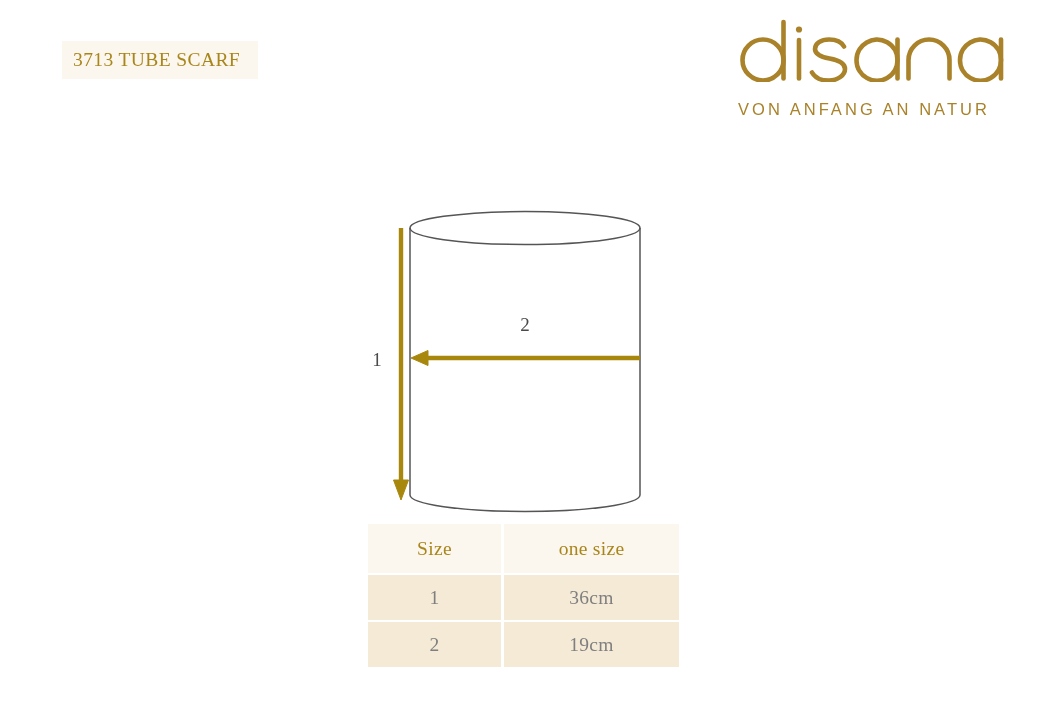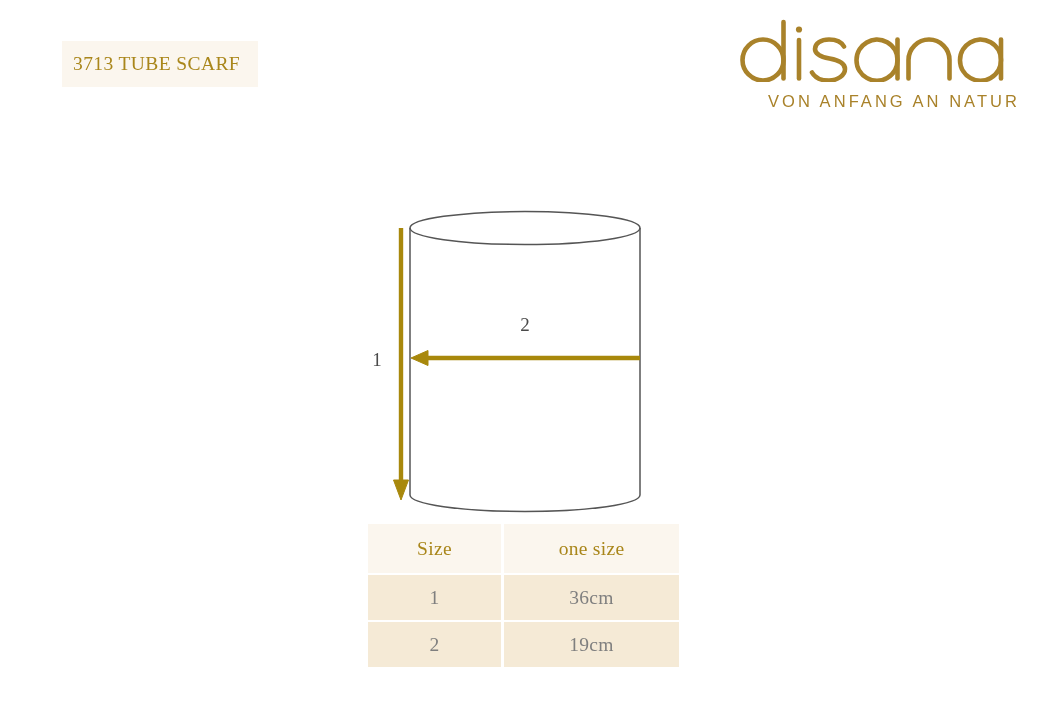--- a/index.html
+++ b/index.html
@@ -14,21 +14,21 @@
     overflow: hidden;
     position: relative;
   }
 
   
   #product-title-badge {
     position: absolute;
     left: 62px;
     top: 41px;
     width: 196px;
-    height: 46px;
+    height: 38px;
     background: #fbf6ee;
     display: flex;
     align-items: center;
   }
   #product-title-text {
     padding-left: 11px;
     font-family: "Liberation Serif", serif;
     font-size: 19.5px;
     letter-spacing: 0.4px;
     color: #a9861a;
@@ -43,27 +43,27 @@
     width: 285px;
     text-align: center;
   }
   #brand-wordmark {
     display: block;
     width: 100%;
     height: 66px;
   }
   #brand-tagline {
     display: block;
-    margin-top: 10px;
+    margin-top: 18px;
     font-family: "Liberation Sans", sans-serif;
     font-size: 16.5px;
     letter-spacing: 3.05px;
     color: #a9822a;
     white-space: nowrap;
-    text-align: right;
+    text-align: left;
     padding-left: 3px;
   }
 
   
   #garment-diagram {
     position: absolute;
     left: 355px;
     top: 195px;
     width: 330px;
     height: 330px;

